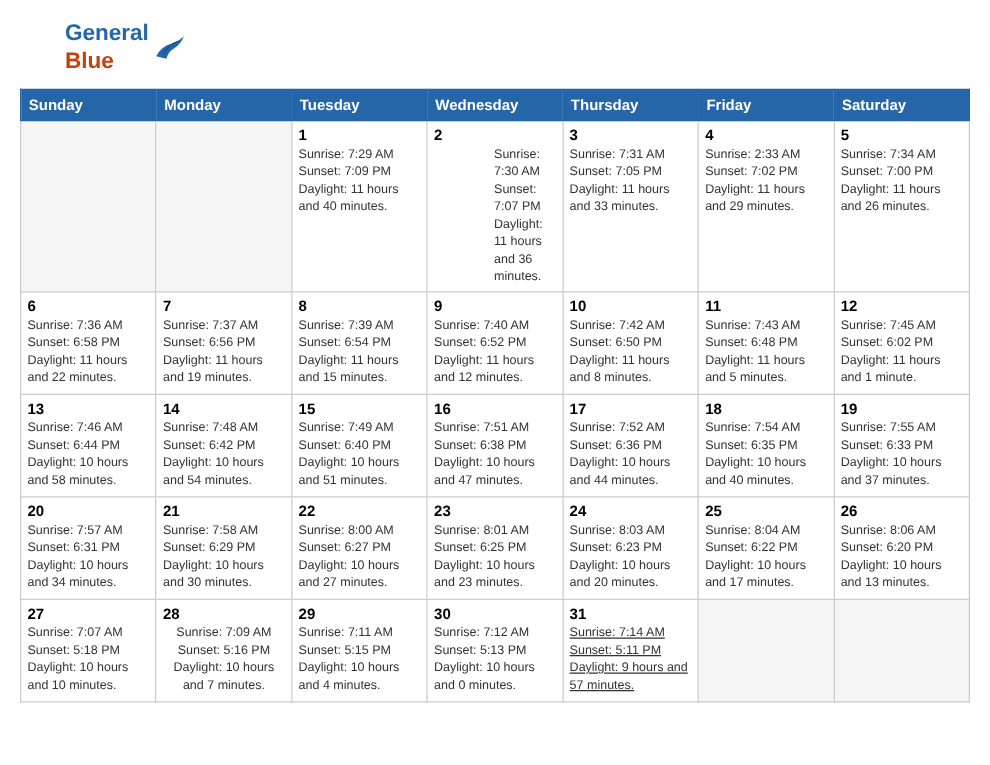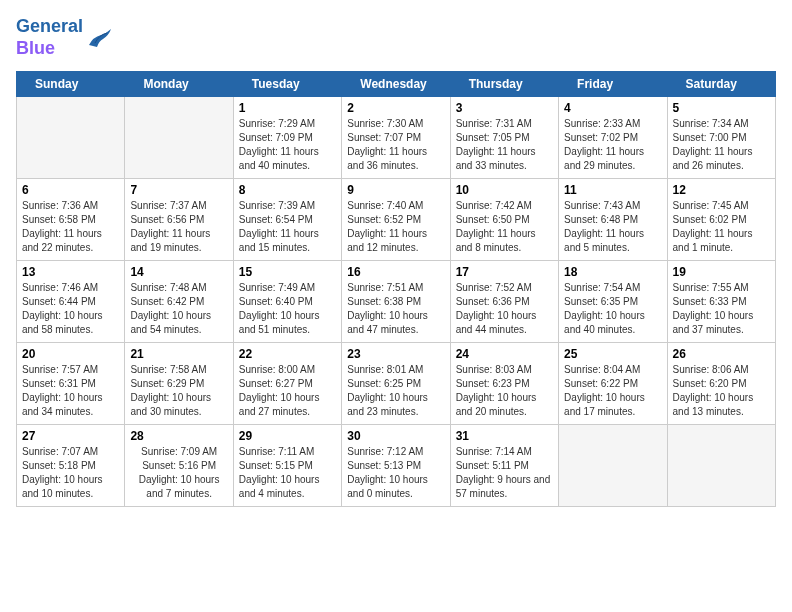--- a/index.html
+++ b/index.html
@@ -21,20 +21,21 @@
       align-items: center;
     }
     .logo-text {
       font-size: 18px;
       font-weight: bold;
       color: #333;
       line-height: 1.2;
     }
     .logo-text span {
       color: #2566a8;
+      margin-left: 36px;
     }
     .logo-bird {
       width: 28px;
       height: 22px;
       margin-left: 2px;
     }
     .title-block {
       text-align: right;
     }
     .month-title {
@@ -48,21 +49,21 @@
     }
     table {
       width: 100%;
       border-collapse: collapse;
       font-size: 11px;
     }
     th {
       background-color: #2566a8;
       color: #fff;
       text-align: left;
-      padding: 5px 18px;
+      padding: 5px 6px;
       font-size: 12px;
       font-weight: bold;
       border: 1px solid #2566a8;
     }
     td {
       border: 1px solid #ccc;
       vertical-align: top;
       padding: 4px 5px;
       width: 14.28%;
       min-height: 80px;
@@ -90,21 +91,21 @@
     }
   </style>
 </head>
 <body>
 
 <div class="header">
   <div class="logo">
     <div>
       <div class="logo-text">
         <span>General</span><br>
-        <span style="color:#8b5cf6;">Blue</span>
+        <span style="color:#c2410c;">Blue</span>
       </div>
     </div>
     <svg class="logo-bird" viewBox="0 0 28 22" xmlns="http://www.w3.org/2000/svg">
       <path d="M4,18 Q8,10 16,8 Q22,6 26,2 Q24,8 18,12 Q14,14 12,20 Z" fill="#2566a8"></path>
       <path d="M10,16 Q14,8 22,6" stroke="#1a4d8a" stroke-width="1" fill="none"></path>
     </svg>
   </div>
 </div>
 
 <table>
@@ -124,21 +125,21 @@
         <td class="empty"></td>
         <td class="empty"></td>
         <td>
           <span class="day-num">1</span>
           <div class="day-info" style="white-space: pre-line;">Sunrise: 7:29 AM
 Sunset: 7:09 PM
 Daylight: 11 hours and 40 minutes.</div>
         </td>
         <td>
           <span class="day-num">2</span>
-          <div class="day-info" style="white-space: pre-line;">Sunrise: 7:30 AM
+          <div class="day-info" style="white-space: pre-line; margin-left: 48px;">Sunrise: 7:30 AM
 Sunset: 7:07 PM
 Daylight: 11 hours and 36 minutes.</div>
         </td>
         <td>
           <span class="day-num">3</span>
           <div class="day-info" style="white-space: pre-line;">Sunrise: 7:31 AM
 Sunset: 7:05 PM
 Daylight: 11 hours and 33 minutes.</div>
         </td>
         <td>
@@ -306,21 +307,21 @@
 Daylight: 10 hours and 4 minutes.</div>
         </td>
         <td>
           <span class="day-num">30</span>
           <div class="day-info" style="white-space: pre-line;">Sunrise: 7:12 AM
 Sunset: 5:13 PM
 Daylight: 10 hours and 0 minutes.</div>
         </td>
         <td>
           <span class="day-num">31</span>
-          <div class="day-info" style="white-space: pre-line;">Sunrise: 7:14 AM
+          <div class="day-info" style="white-space: pre-line; text-decoration: underline;">Sunrise: 7:14 AM
 Sunset: 5:11 PM
 Daylight: 9 hours and 57 minutes.</div>
         </td>
         <td class="empty"></td>
         <td class="empty"></td>
       </tr>
     </tbody>
 </table>
 
 </body></html>

